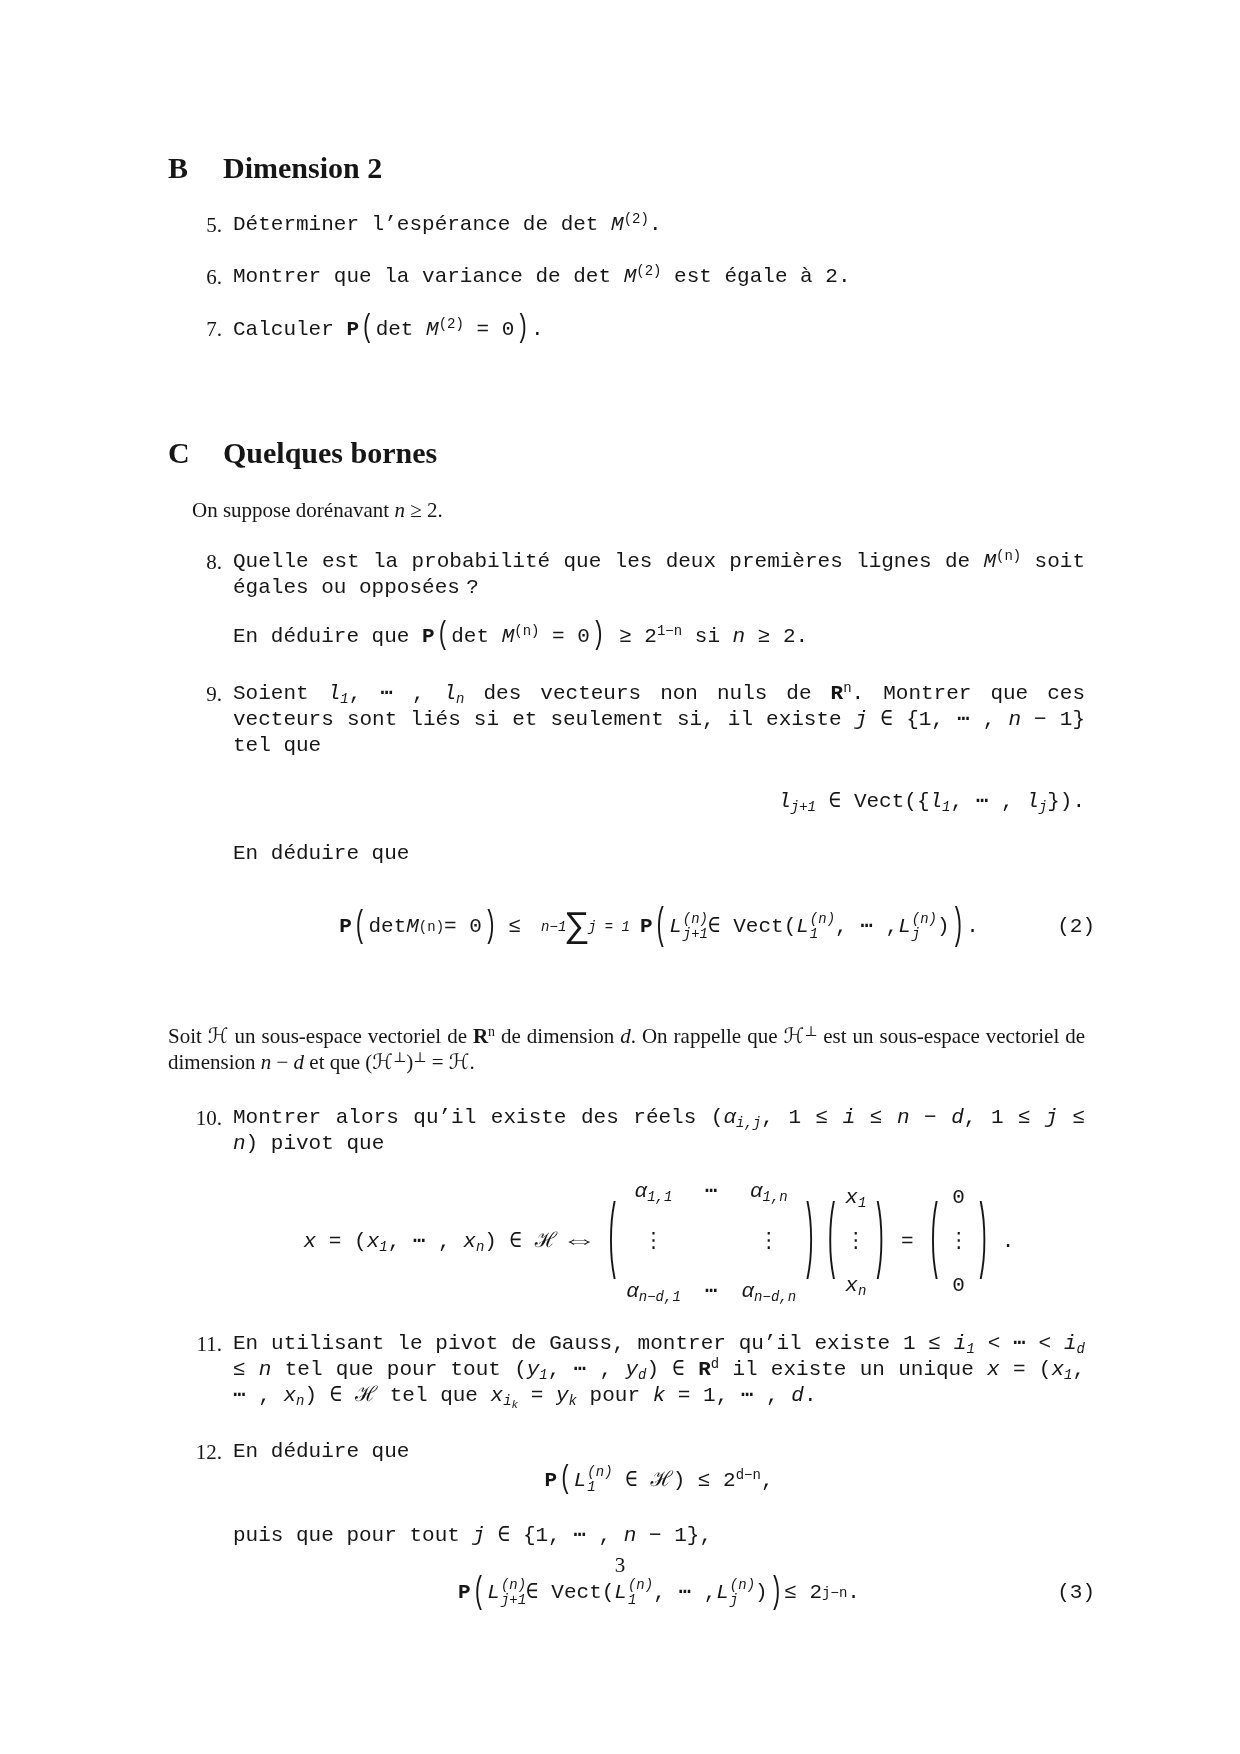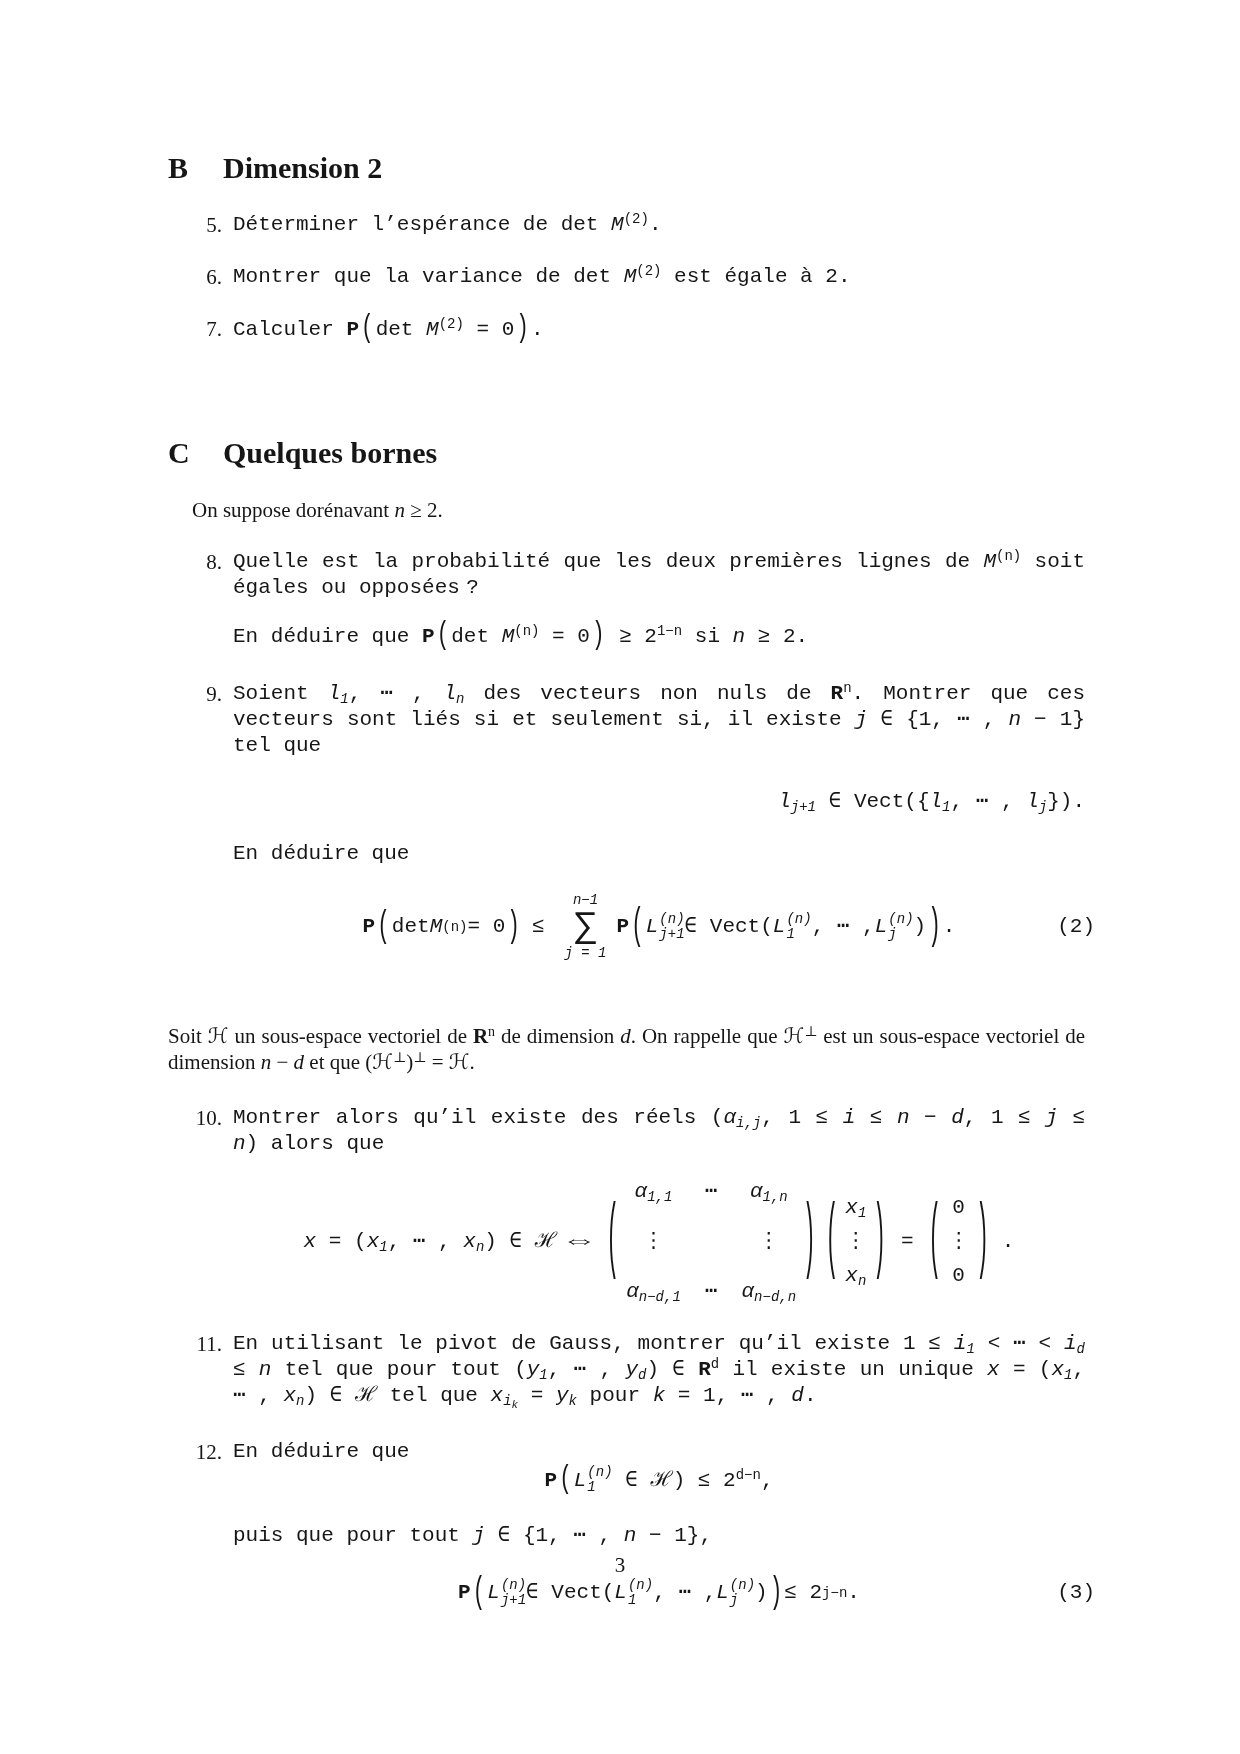--- a/index.html
+++ b/index.html
@@ -39,30 +39,30 @@
   .sb .sb2{font-size:11px;vertical-align:-3px;font-style:italic;}
   .ss{display:inline-flex;flex-direction:column;align-items:flex-start;
       font-size:14px;line-height:15px;vertical-align:middle;font-style:italic;
       margin-left:1px;}
   .bp{display:inline-block;vertical-align:middle;transform-origin:50% 50%;
       margin:0 2px;font-weight:normal;}
   .v14{transform:scaleY(1.45);}
   .v18{transform:scaleY(1.8);}
   .v20{transform:scaleY(2.1);}
   .v40{transform:scaleY(4.0);margin:0 5px;}
-  .sum{display:inline-flex;flex-direction:column;align-items:center;
+  .sum{display:inline-flex;flex-direction:row;align-items:center;
        margin:0 10px;font-size:14px;line-height:15px;font-style:italic;}
   .sum .sig{font-size:36px;line-height:38px;font-style:normal;}
   .arrow{display:inline-block;transform:scaleX(1.7);margin:0 16px;}
   .rel{margin:0 10px;}
   .mat{display:inline-flex;align-items:center;}
   .mgrid{display:inline-grid;grid-template-columns:auto auto auto;
          column-gap:34px;row-gap:16px;align-items:center;justify-items:center;
          padding:0 2px;gap:24px;}
-  .vgrid{display:inline-grid;row-gap:8px;justify-items:center;padding:0 2px;}
+  .vgrid{display:inline-grid;row-gap:18px;justify-items:center;padding:0 2px;}
   .meq{margin:0 10px;}
   .mend{margin-left:8px;}
   .pageno{position:absolute;left:0;top:1552px;width:1240px;text-align:center;}
 </style>
 </head>
 <body>
 
 <div class="page">
 
   <h2 class="sec sec-b">
@@ -148,21 +148,21 @@
         <span class="eqtag">(2)</span>
       </div>
     </span>
   </div>
 
   <p class="parah" style="margin-bottom:0;"><span>Soit </span><span>ℋ</span><span> un sous-espace vectoriel de </span><b>R</b><span class="sp">n</span><span> de dimension </span><i>d</i><span>. On rappelle que </span><span>ℋ</span><span class="sp">⊥</span><span> est un sous-espace vectoriel de dimension </span><i>n</i><span> − </span><i>d</i><span> et que (</span><span>ℋ</span><span class="sp">⊥</span><span>)</span><span class="sp">⊥</span><span> = </span><span>ℋ</span><span>.</span></p>
 
   <div class="item mt30">
     <span class="inum">10.</span>
     <span class="ibody">
-      <span><span>Montrer alors qu’il existe des réels (</span><i>α</i><span class="sb">i,j</span><span>, 1 ≤ </span><i>i</i><span> ≤ </span><i>n</i><span> − </span><i>d</i><span>, 1 ≤ </span><i>j</i><span> ≤ </span><i>n</i><span>) alors que</span></span>
+      <span><span>Montrer alors qu’il existe des réels (</span><i>α</i><span class="sb">i,j</span><span>, 1 ≤ </span><i>i</i><span> ≤ </span><i>n</i><span> − </span><i>d</i><span>, 1 ≤ </span><i>j</i><span> ≤ </span><i>n</i><span>) pivot que</span></span>
 
       <div class="eqrow matrow">
         <span><i>x</i><span> = (</span><i>x</i><span class="sb">1</span><span>, ⋯ , </span><i>x</i><span class="sb">n</span><span>) ∈ </span><span>ℋ</span></span>
         <span class="arrow">⇔</span>
         <span class="mat">
           <span class="bp v40">(</span>
           <span class="mgrid">
             <span><i>α</i><span class="sb">1,1</span></span>
             <span>⋯</span>
             <span><i>α</i><span class="sb">1,n</span></span>

